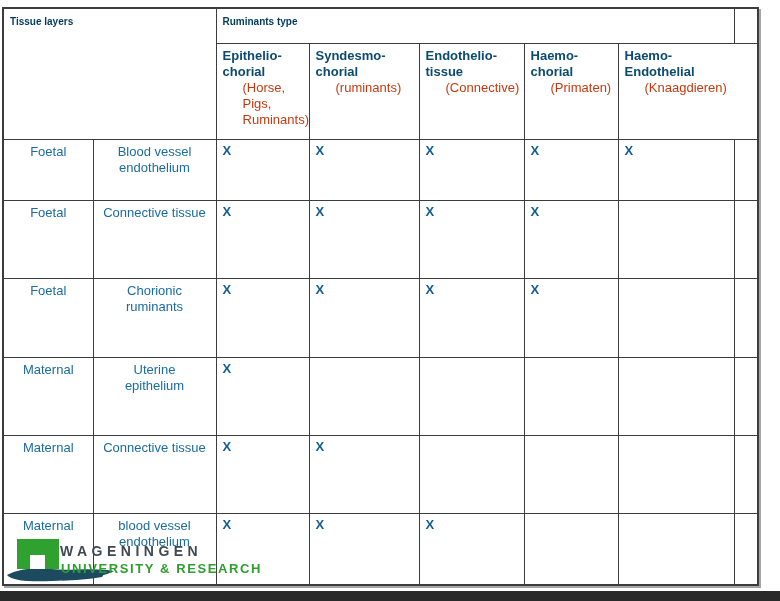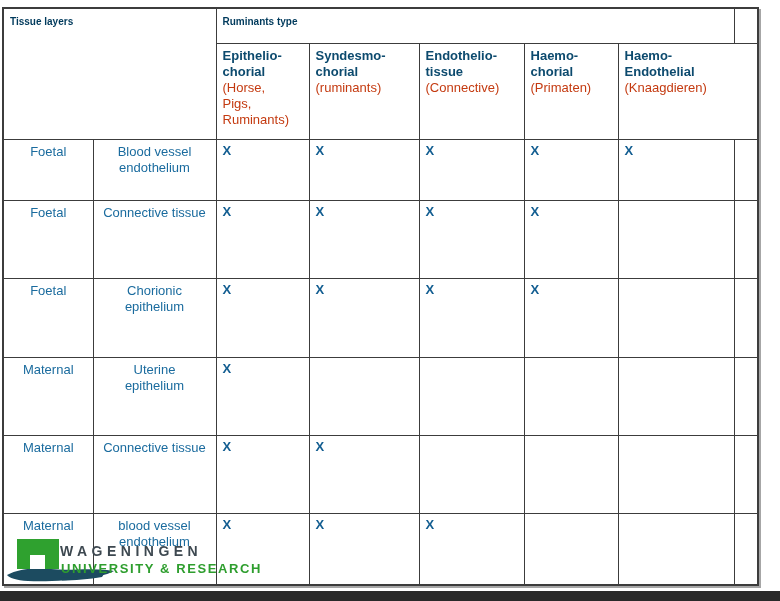--- a/index.html
+++ b/index.html
@@ -29,21 +29,21 @@
   tr.r2{height:78px;}
   tr.r3{height:79px;}
   tr.r4{height:78px;}
   tr.r5{height:78px;}
   tr.r6{height:72px;}
   th.corner,th.group{
     font-weight:bold;font-size:10px;color:#003a5c;
     padding-top:5px;
   }
   span.ct{display:block;color:#0c4a6e;white-space:pre-line;font-weight:bold;}
-  span.cs{display:block;color:#c43a10;white-space:pre-line;font-weight:normal;}
+  span.cs{display:block;color:#c43a10;white-space:pre-line;font-weight:normal;margin-left:20px;}
   td.layer,td.tissue{color:#1a6b9e;white-space:pre-line;text-align:center;}
   td.mark{color:#135e91;font-weight:bold;padding-top:3px;}
   td.narrowc,th.narrowc{padding:0;}
   
   .logo{position:absolute;left:6px;top:536px;width:200px;height:52px;z-index:5;}
   .logo-swoosh{position:absolute;left:0;top:28px;width:112px;height:20px;}
   .logo-mark{position:absolute;left:11px;top:3px;width:42px;height:30px;background:#2fa12f;}
   .logo-notch{position:absolute;left:13px;bottom:0;width:15px;height:14px;background:#ffffff;}
   .logo-name{
     position:absolute;left:54px;top:7px;
@@ -126,21 +126,21 @@
       <td class="mark">X</td>
       <td class="mark">X</td>
       <td class="mark">X</td>
       <td class="mark">X</td>
       <td class="mark"></td>
       <td class="narrowc"></td>
     </tr>
     <tr class="r3">
       <td class="layer">Foetal</td>
       <td class="tissue">Chorionic
-epithelium</td>
+ruminants</td>
       <td class="mark">X</td>
       <td class="mark">X</td>
       <td class="mark">X</td>
       <td class="mark">X</td>
       <td class="mark"></td>
       <td class="narrowc"></td>
     </tr>
     <tr class="r4">
       <td class="layer">Maternal</td>
       <td class="tissue">Uterine

